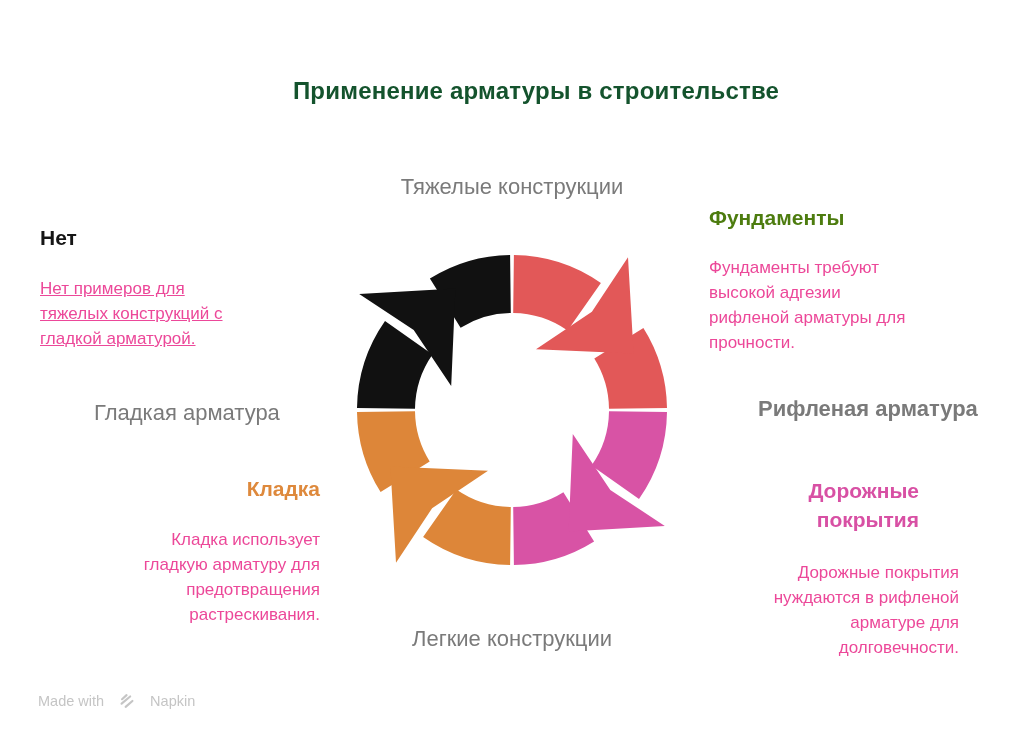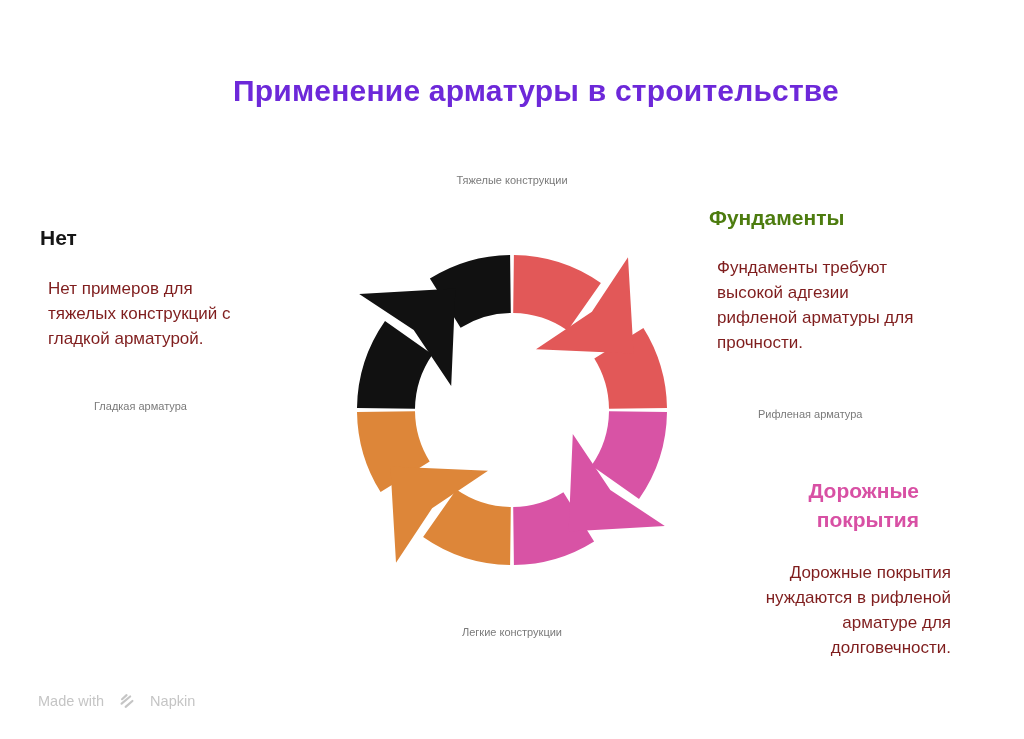--- a/index.html
+++ b/index.html
@@ -2,41 +2,41 @@
 <html><head>
 <meta charset="utf-8">
 <style>
   html,body{margin:0;padding:0;background:#ffffff;}
   .stage{
     position:relative;width:1024px;height:739px;background:#ffffff;overflow:hidden;
     font-family:"Liberation Sans", sans-serif;
   }
   .page-title{
     position:absolute;left:0;right:0;top:72px;margin:0;
-    text-align:center;font-size:30px;line-height:38px;font-weight:700;color:#6d28d9;
+    text-align:center;font-size:24px;line-height:38px;font-weight:700;color:#14532d;
     letter-spacing:0.2px;
     padding-left:48px;
   }
   .axis-label{
-    position:absolute;font-size:11px;color:#7a7a7a;white-space:nowrap;
+    position:absolute;font-size:22px;color:#7a7a7a;white-space:nowrap;
   }
   .axis-top{left:0;right:0;top:174px;text-align:center;}
   .axis-bottom{left:0;right:0;top:626px;text-align:center;}
   .axis-left{left:54px;top:400px;margin-left:40px;}
-  .axis-right{left:758px;top:408px;}
+  .axis-right{left:758px;top:396px;font-weight:bold;}
 
   .qb{position:absolute;}
   .qb h2{margin:0;font-size:21px;line-height:28px;font-weight:700;}
   .qb p{
-    margin:8px;font-size:17px;line-height:25px;color:#7f1d1d;
+    margin:0;font-size:17px;line-height:25px;color:#ec4899;
     white-space:pre-line;
   }
   .qb-tl{right:704px;top:224px;width:280px;}
   .qb-tl h2{color:#161616;}
-  .qb-tl p{margin-top:24px;}
+  .qb-tl p{margin-top:24px;text-decoration:underline;}
   .qb-tr{left:709px;top:204px;width:260px;text-align:left;}
   .qb-tr h2{color:#4d7c0f;}
   .qb-tr p{margin-top:23px;}
   .qb-bl{right:704px;top:475px;width:280px;text-align:right;}
   .qb-bl h2{color:#de893c;}
   .qb-bl p{margin-top:24px;}
   .qb-br{left:709px;top:476px;width:250px;text-align:right;}
   .qb-br h2{color:#d850a4;line-height:29px;width:210px;}
   .qb-br p{margin-top:26px;}
 
@@ -68,20 +68,27 @@
   </div>
 
   <div class="qb qb-tr">
     <h2>Фундаменты</h2>
     <p>Фундаменты требуют
 высокой адгезии
 рифленой арматуры для
 прочности.</p>
   </div>
 
+  <div class="qb qb-bl">
+    <h2>Кладка</h2>
+    <p>Кладка использует
+гладкую арматуру для
+предотвращения
+растрескивания.</p>
+  </div>
 
   <div class="qb qb-br">
     <h2>Дорожные покрытия</h2>
     <p>Дорожные покрытия
 нуждаются в рифленой
 арматуре для
 долговечности.</p>
   </div>
 
   <svg class="cycle-svg" width="400" height="400" viewBox="-200 -200 400 400" aria-hidden="true">

